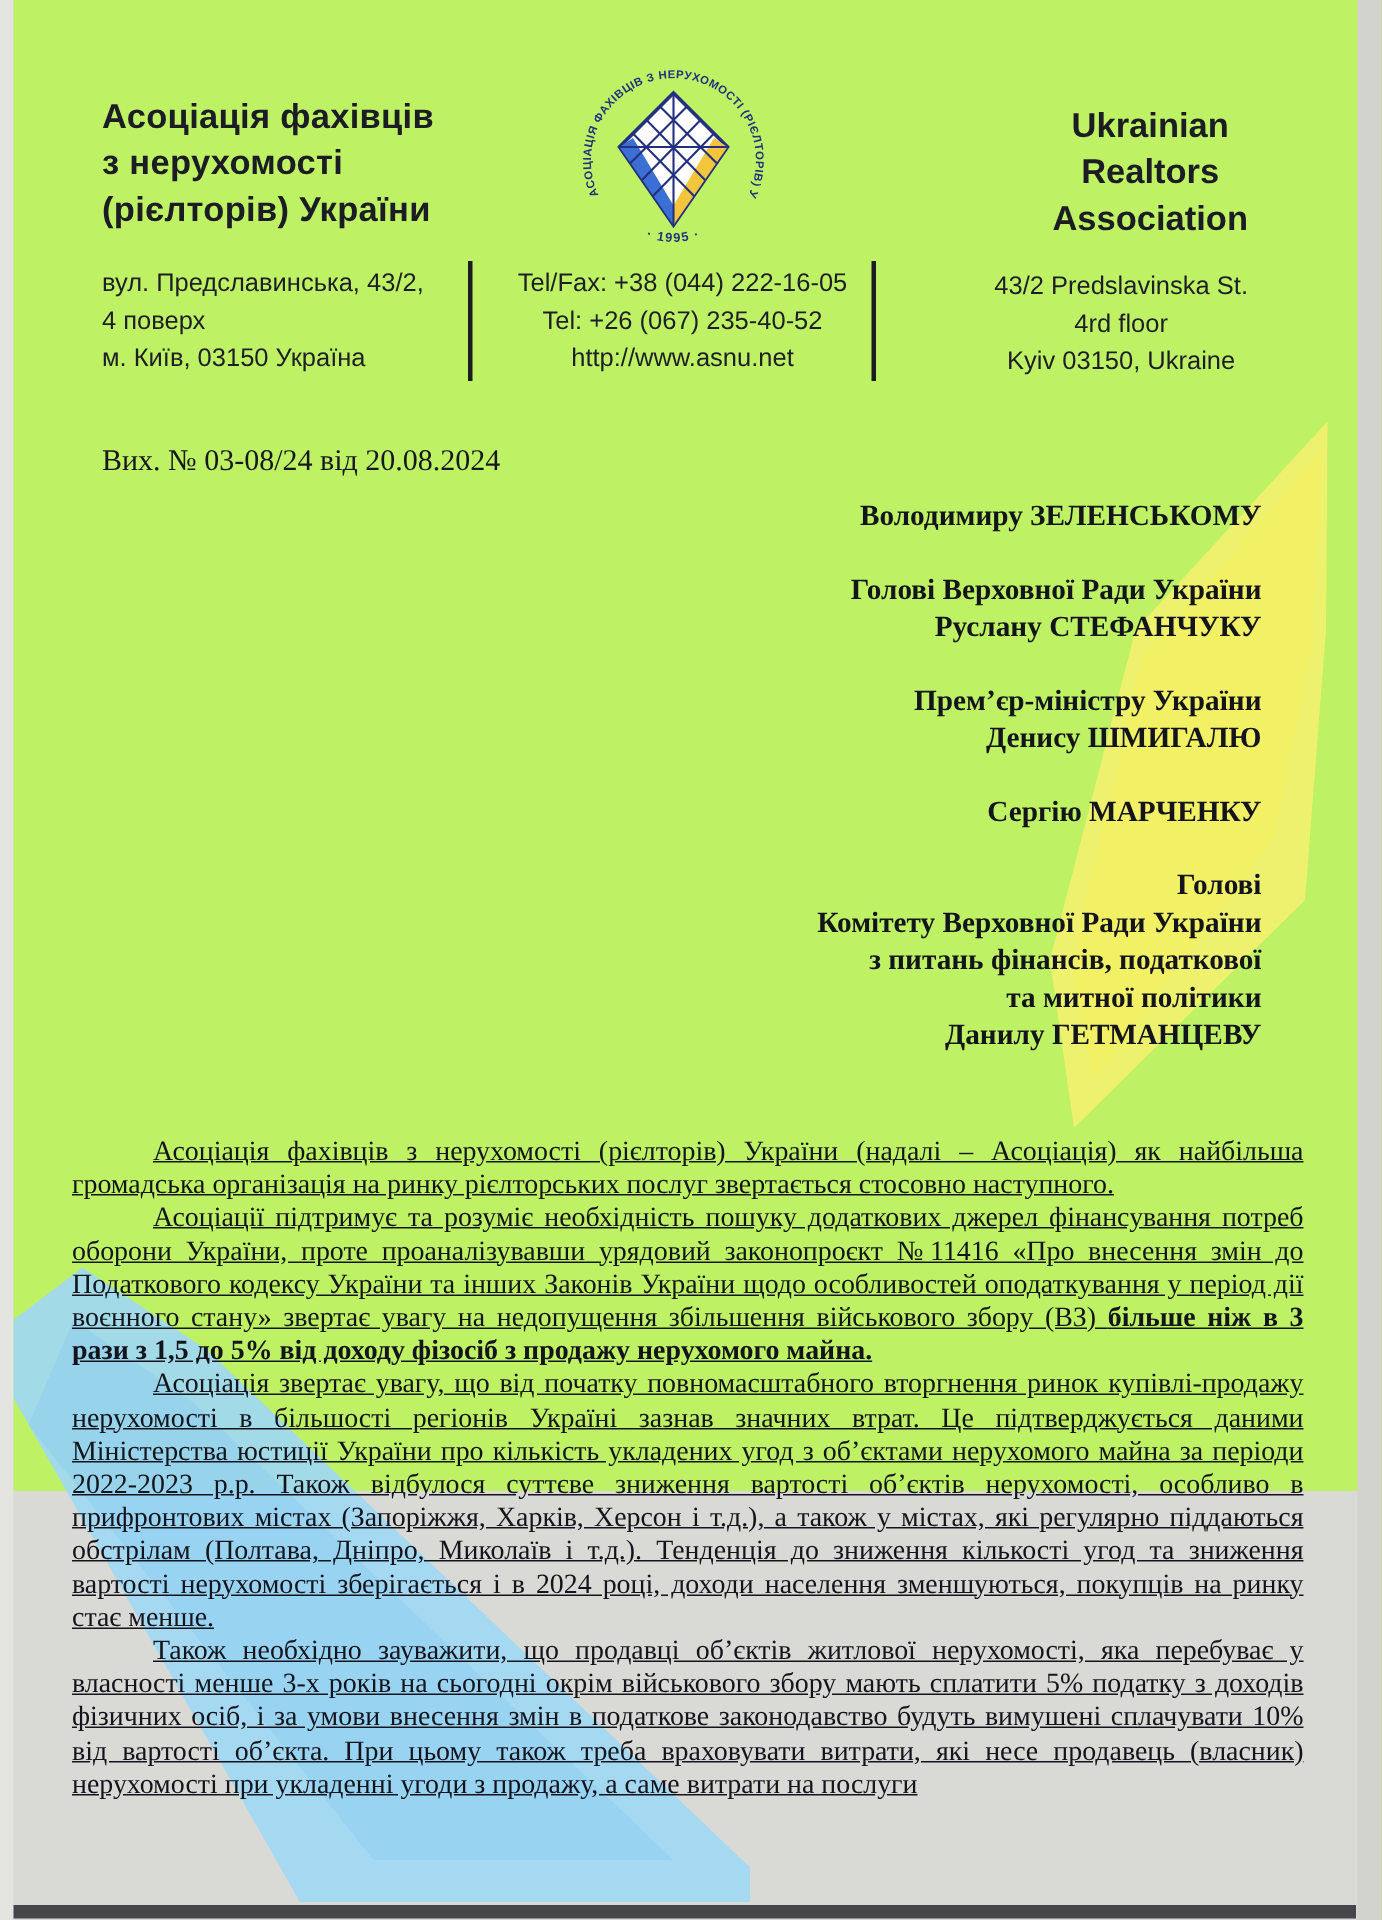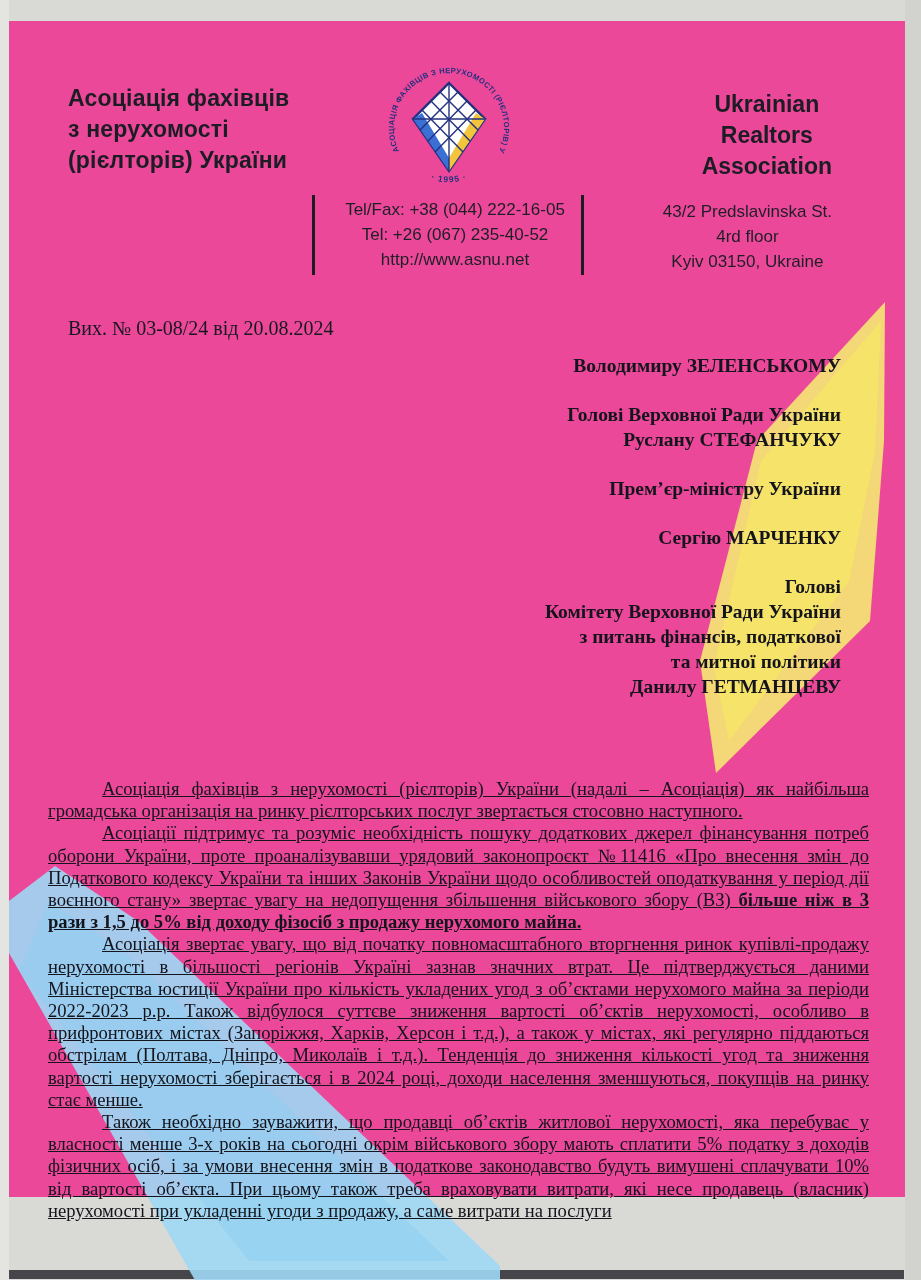--- a/index.html
+++ b/index.html
@@ -1,21 +1,21 @@
 <!DOCTYPE html>
 <html><head>
 <meta charset="utf-8">
 <style>
   html,body{margin:0;padding:0;}
   body{background:#b9b9b6;font-family:"Liberation Sans",sans-serif;}
   .photo{position:relative;width:921px;height:1280px;overflow:hidden;background:#d9d9d6;}
   .edge-left{position:absolute;left:0;top:0;width:9px;height:1280px;background:#e4e4e1;}
   .edge-right{position:absolute;right:0;top:0;width:16px;height:1280px;background:#d2d2cf;}
   .edge-bottom{position:absolute;left:9px;right:17px;top:1270px;height:9px;background:#46464a;}
-  .paper{position:absolute;left:9px;top:0;width:896px;height:1176px;background:#ec4899;margin-top:21px;}
+  .paper{position:absolute;left:9px;top:0;width:896px;height:994px;background:#bef264;}
   .bg-shapes{position:absolute;left:0;top:0;width:896px;height:1270px;}
   
   .org-ua{position:absolute;left:59px;top:62px;font-size:23px;font-weight:bold;color:#1c1c24;line-height:31px;letter-spacing:.2px;}
   .org-en{position:absolute;right:73px;top:68px;font-size:23px;font-weight:bold;color:#1c1c24;line-height:31px;text-align:center;}
   .logo{position:absolute;left:374px;top:40px;width:132px;height:132px;}
   .addr-ua{position:absolute;left:59px;top:176px;font-size:17px;color:#1e1e26;line-height:25px;}
   .contacts{position:absolute;left:316px;top:176px;width:260px;font-size:17px;color:#1e1e26;line-height:25px;text-align:center;}
   .addr-en{position:absolute;right:73px;top:178px;font-size:17px;color:#1e1e26;line-height:25px;text-align:center;}
   .vline{position:absolute;top:174px;width:3px;height:80px;background:#1b1b22;}
   .vline1{left:303px;} .vline2{left:572px;}
@@ -79,20 +79,25 @@
         </g>
       </svg>
     </div>
 
     <div class="org-en">
       <div>Ukrainian</div>
       <div>Realtors</div>
       <div>Association</div>
     </div>
 
+    <div class="addr-ua">
+      <div>вул. Предславинська, 43/2,</div>
+      <div>4 поверх</div>
+      <div>м. Київ, 03150 Україна</div>
+    </div>
 
     <div class="vline vline1"></div>
 
     <div class="contacts">
       <div>Tel/Fax: +38 (044) 222-16-05</div>
       <div>Tel: +26 (067) 235-40-52</div>
       <div>http://www.asnu.net</div>
     </div>
 
     <div class="vline vline2"></div>
@@ -108,20 +113,21 @@
     <div class="recipients serif">
       <div class="rgroup">
         <div>Володимиру ЗЕЛЕНСЬКОМУ</div>
       </div>
       <div class="rgroup">
         <div>Голові Верховної Ради України</div>
         <div>Руслану СТЕФАНЧУКУ</div>
       </div>
       <div class="rgroup">
         <div>Прем’єр-міністру України</div>
+        <div>Денису ШМИГАЛЮ</div>
       </div>
       <div class="rgroup">
         <div>Сергію МАРЧЕНКУ</div>
       </div>
       <div class="rgroup">
         <div>Голові</div>
         <div>Комітету Верховної Ради України</div>
         <div>з питань фінансів, податкової</div>
         <div>та митної політики</div>
         <div>Данилу ГЕТМАНЦЕВУ</div>

